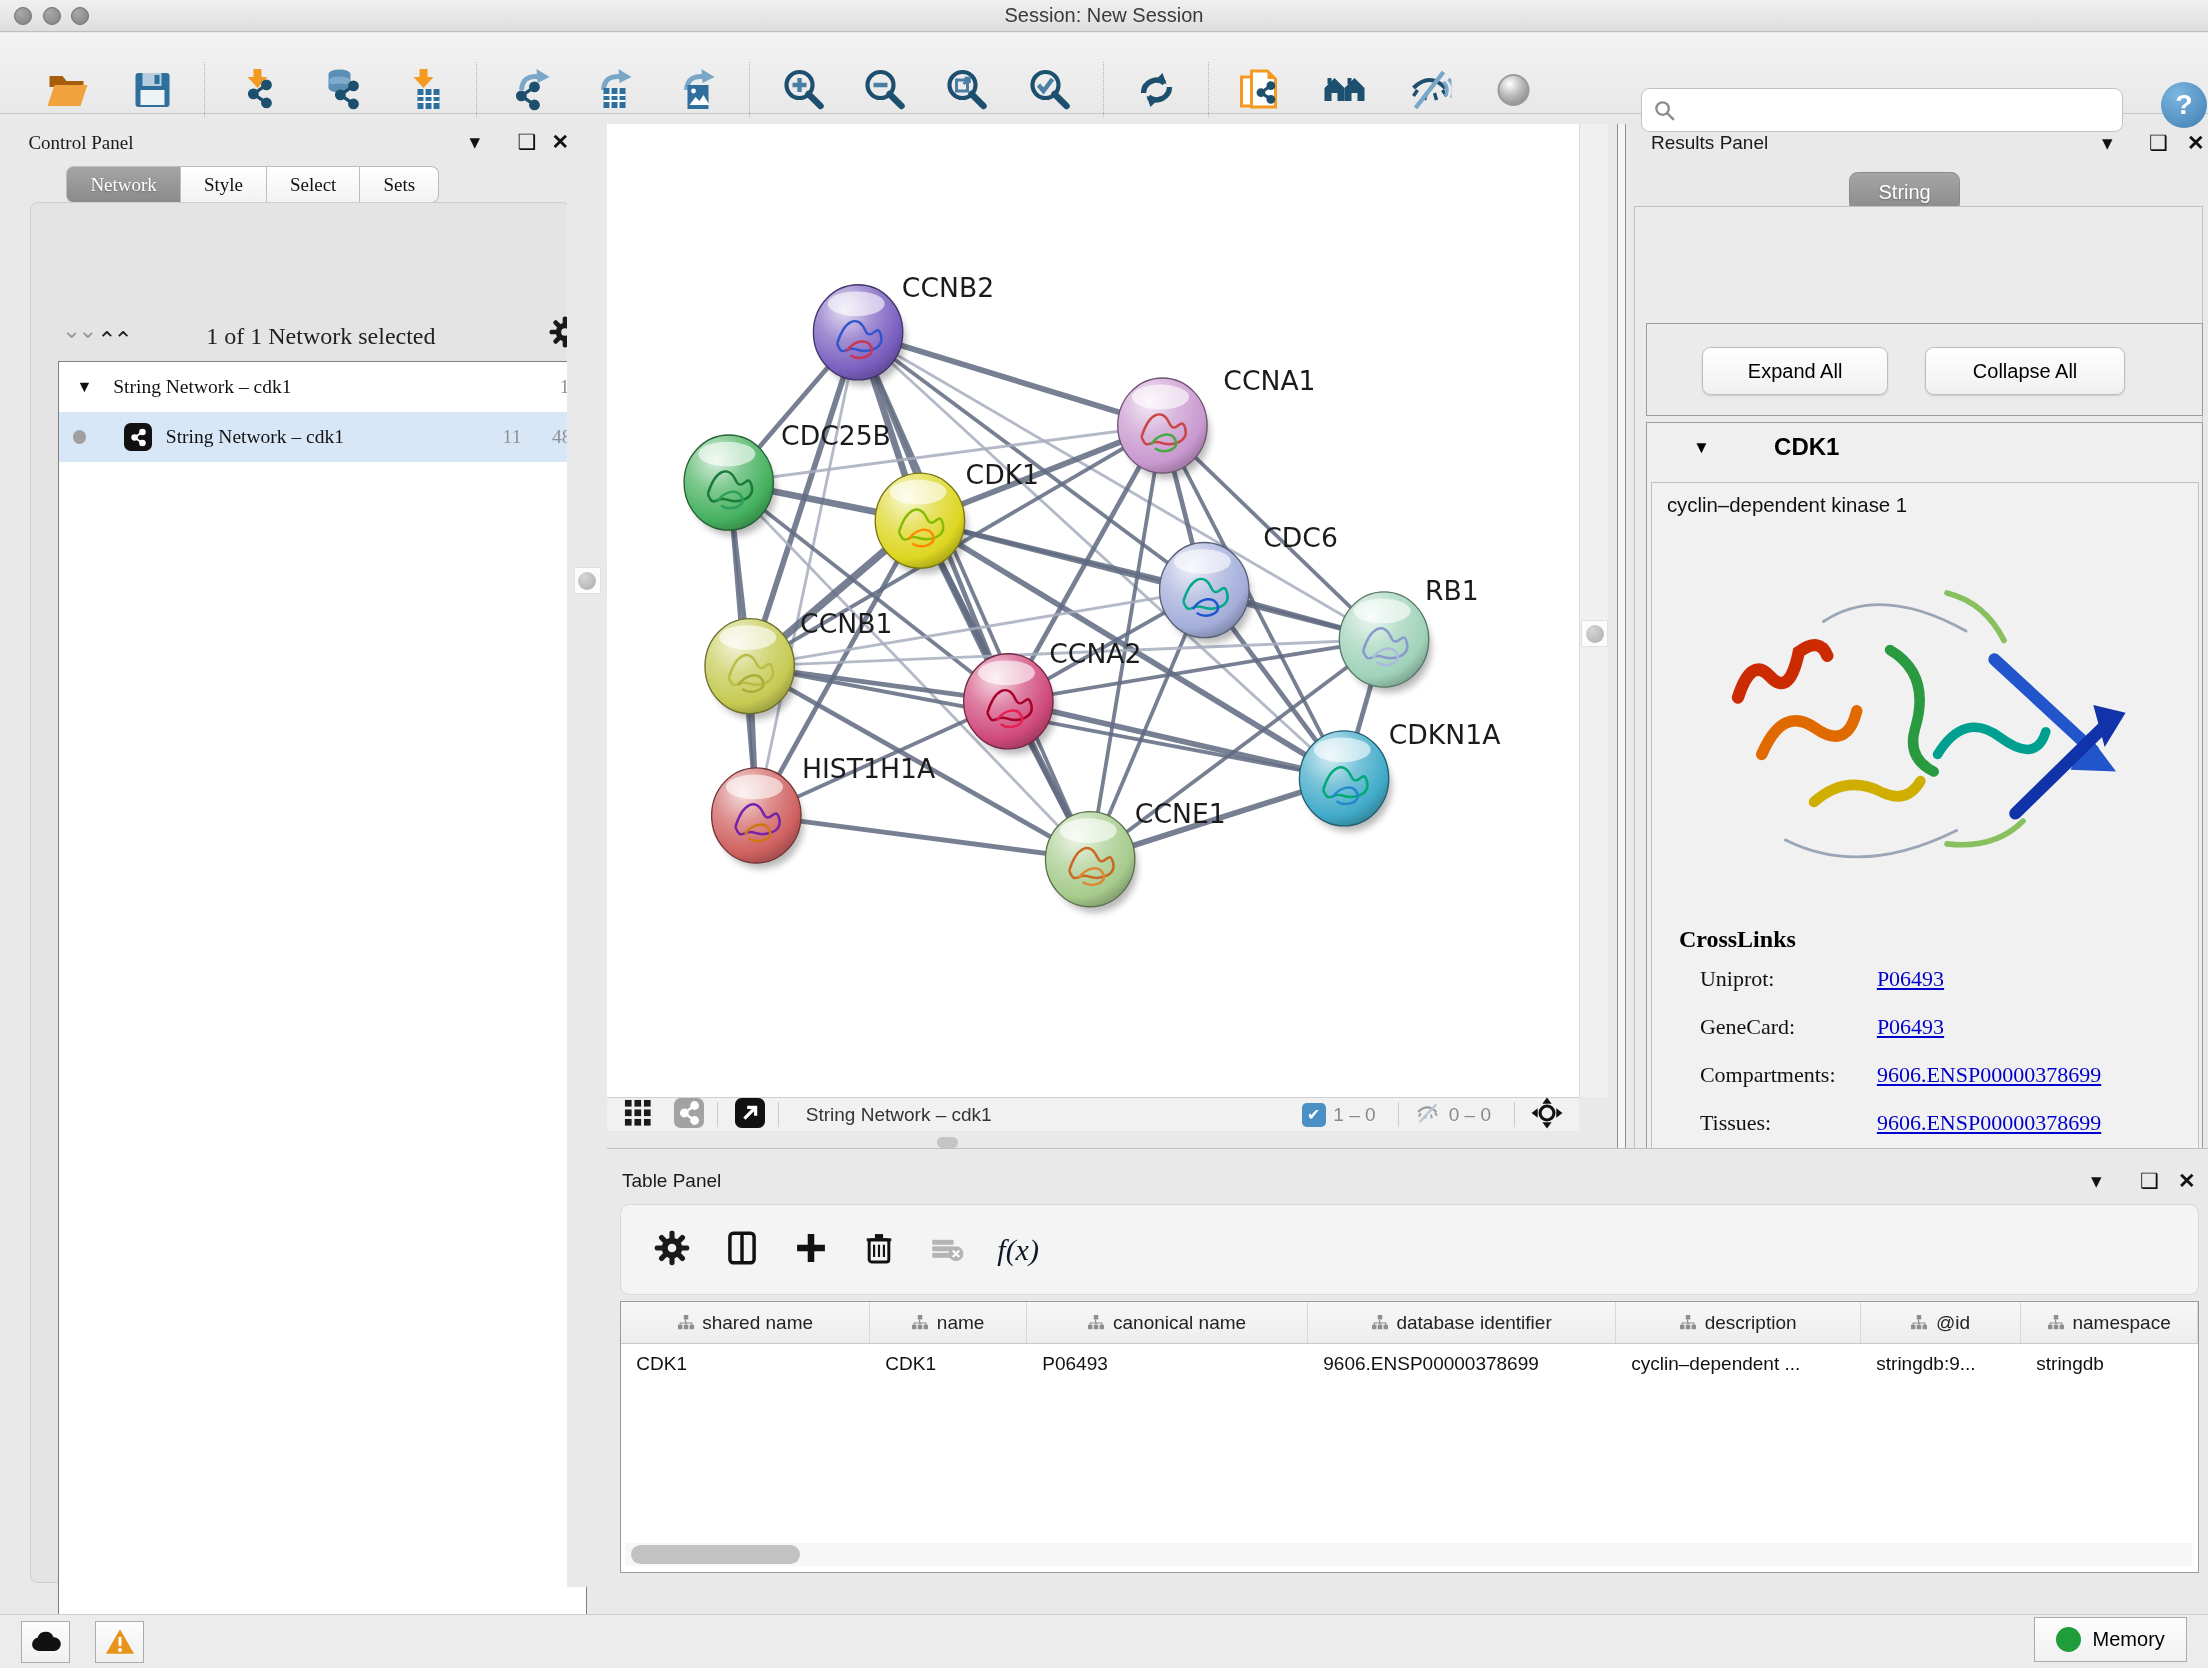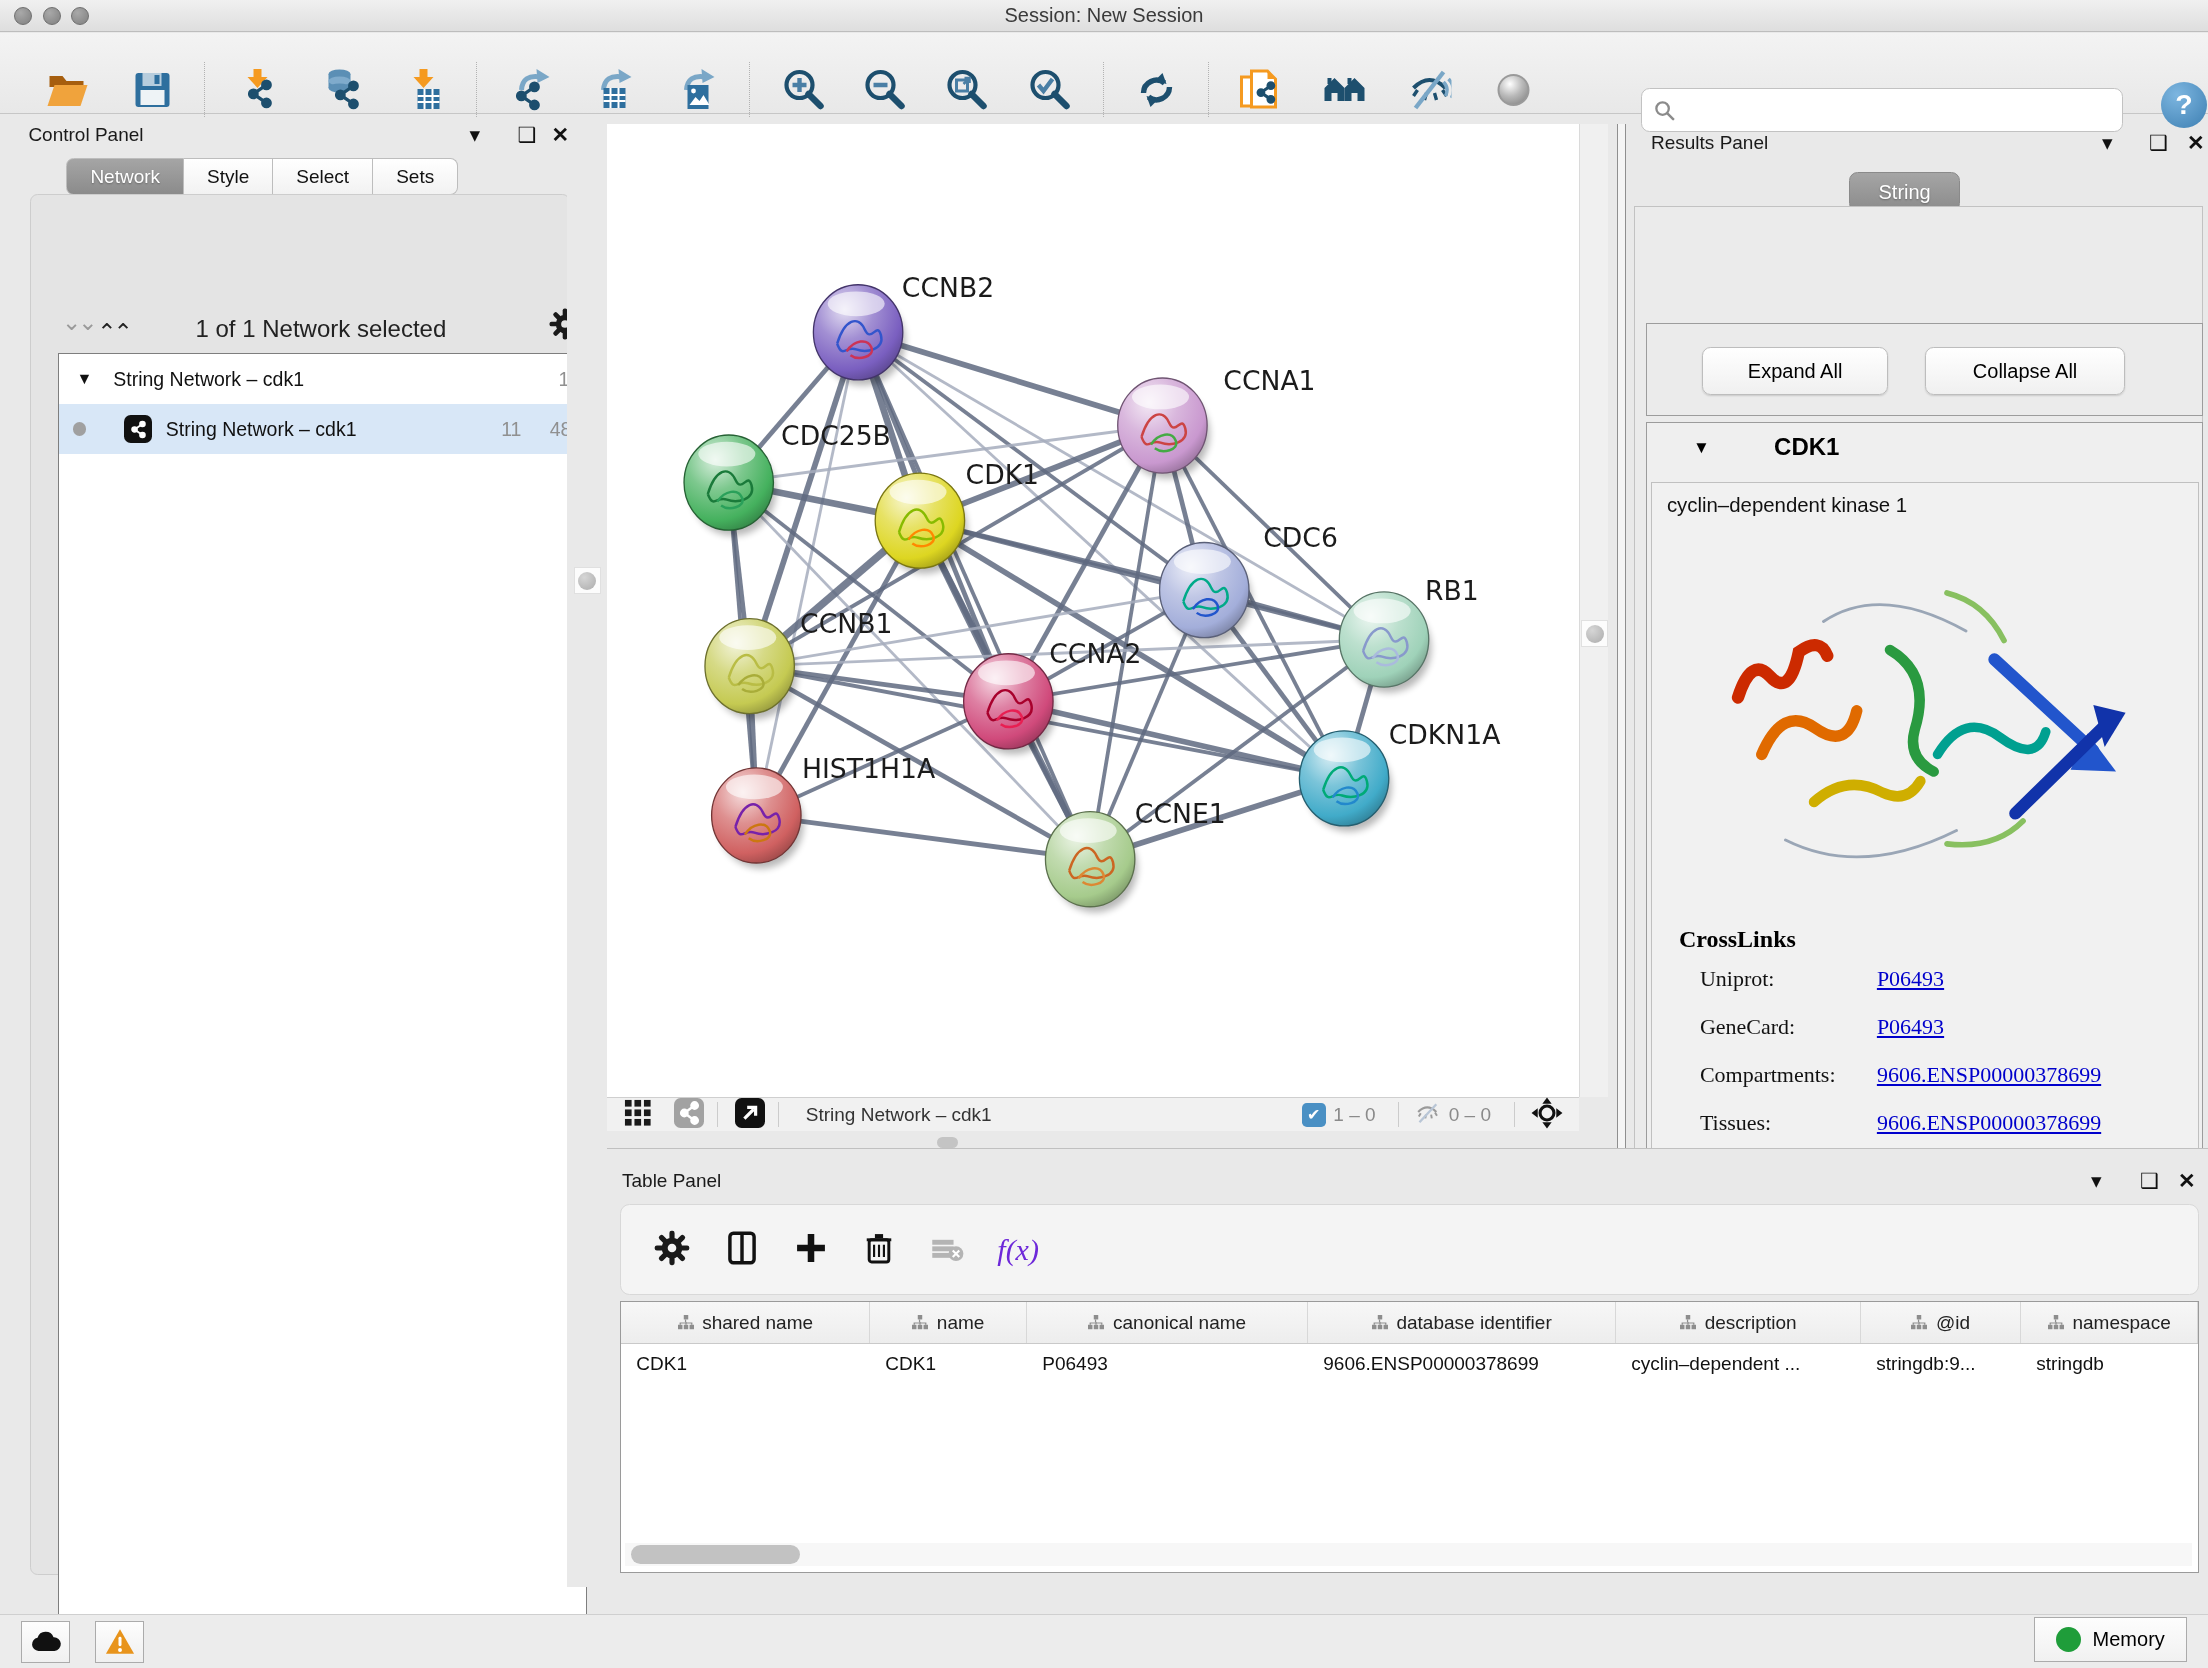--- a/index.html
+++ b/index.html
@@ -13,21 +13,21 @@
 
   
   #toolbar { left:0; top:33px; width:2208px; height:81px; background:linear-gradient(#f3f3f3,#e8e8e8); border-bottom:1px solid #c6c6c6; }
   .tb-btn { position:absolute; top:30px; width:53px; height:53px; transform:translateX(-50%); display:flex; align-items:center; justify-content:center; cursor:pointer; }
   .tb-sep { position:absolute; top:28.5px; height:55px; border-left:1.9px dotted #b2b2b2; }
   #searchbox { left:1641px; top:55px; width:482px; height:44px; background:#fff; border:1px solid #c2c2c2; border-radius:8.6px; display:flex; align-items:center; padding-left:11.4px; }
   #searchbox input { border:none; outline:none; font-size:19px; flex:1; background:transparent; margin-left:7.6px; }
   #help-btn { left:2161px; top:49px; width:46px; height:46px; border-radius:50%; background:radial-gradient(circle at 35% 28%, #7db6e0, #3d7fb2); color:#fff; font-size:28.5px; font-weight:bold; text-align:center; line-height:44px; cursor:pointer; }
 
   
-  #control-panel { left:11.4px; top:116px; width:555px; height:1463px; }
+  #control-panel { left:11.4px; top:124px; width:555px; height:1463px;font-family:Liberation Serif, serif; }
   .panel-title { font-size:19px; color:#1a1a1a; }
   .panel-ctrl { position:absolute; font-size:21px; color:#111; cursor:pointer; line-height:21px; }
   .seg-tabs { position:absolute; display:flex; }
   .seg { border:1px solid #bdbdbd; background:linear-gradient(#ffffff,#f2f2f2); color:#111; font-size:19px; padding:6.7px 23px; cursor:pointer; border-left-width:0; }
   .seg:first-child { border-left-width:1px; border-radius:7.6px 0 0 7.6px; }
   .seg:last-child { border-radius:0 7.6px 7.6px 0; }
   .seg.active { background:linear-gradient(#a5a5a5,#8b8b8b); color:#fff; text-shadow:0 1px 1.9px rgba(0,0,0,.3); }
   #cp-inner { left:19px; top:78px; width:540px; height:1381px; background:#e4e4e4; border:1px solid #cdcdcd; border-radius:7.6px; }
   #cp-status-row { left:23px; top:112px; width:533px; height:42px; }
   .chev { position:absolute; font-size:23px; letter-spacing:-2.9px; cursor:pointer; }
@@ -62,21 +62,21 @@
   #rp-entry { left:11.4px; top:215px; width:557px; height:797px; border:1px solid #9c9c9c; background:#efefef; }
   #rp-desc-box { left:3.8px; top:59px; width:548px; height:732px; border:1px solid #c0c0c0; background:#f1f1f1; }
   .xl-row { display:flex; font-family:"Liberation Serif",serif; font-size:22px; margin-bottom:22px; }
   .xl-label { width:177px; color:#111; }
   .xl-link { color:#0000cc; text-decoration:underline; cursor:pointer; }
 
   
   #table-panel { left:607px; top:1148px; width:1602px; height:466px; background:#e9e9e9; border-top:1px solid #c0c0c0; }
   #tp-toolbar { left:13.3px; top:55px; width:1579px; height:91px; background:#f4f4f4; border:1px solid #d8d8d8; border-radius:9.5px; display:flex; align-items:center; }
   .tp-icon { margin-left:32px; cursor:pointer; }
-  #fx-label { font-family:"Liberation Serif",serif; font-style:italic; font-size:30px; color:#6d28d9; margin-left:32px; cursor:default; }
+  #fx-label { font-family:"Liberation Serif",serif; font-style:italic; font-size:30px; color:#0f172a; margin-left:32px; cursor:default; }
   #tbl-box { left:13.3px; top:152px; width:1579px; height:272px; background:#fff; border:1.9px solid #9a9a9a; overflow:hidden; }
   #tbl-head { display:flex; background:linear-gradient(#f7f7f7,#ededed); border-bottom:1px solid #c9c9c9; height:42px; }
   .th-cell { display:flex; align-items:center; justify-content:center; font-size:19px; color:#222; border-right:1px solid #d8d8d8; gap:8.6px; }
   #tbl-row { display:flex; height:40px; }
   .td-cell { font-size:19px; color:#111; padding-left:15px; line-height:40px; white-space:nowrap; overflow:hidden; }
   #tbl-hscroll { position:absolute; left:3.8px; bottom:5.7px; width:1567px; height:23px; background:#f7f7f7; }
   #tbl-thumb { position:absolute; left:5.7px; top:1.9px; width:169px; height:19px; background:#c2c2c2; border-radius:9.5px; }
   #tbl-tabs { left:50%; transform:translateX(-50%); top:430px; }
 
   

